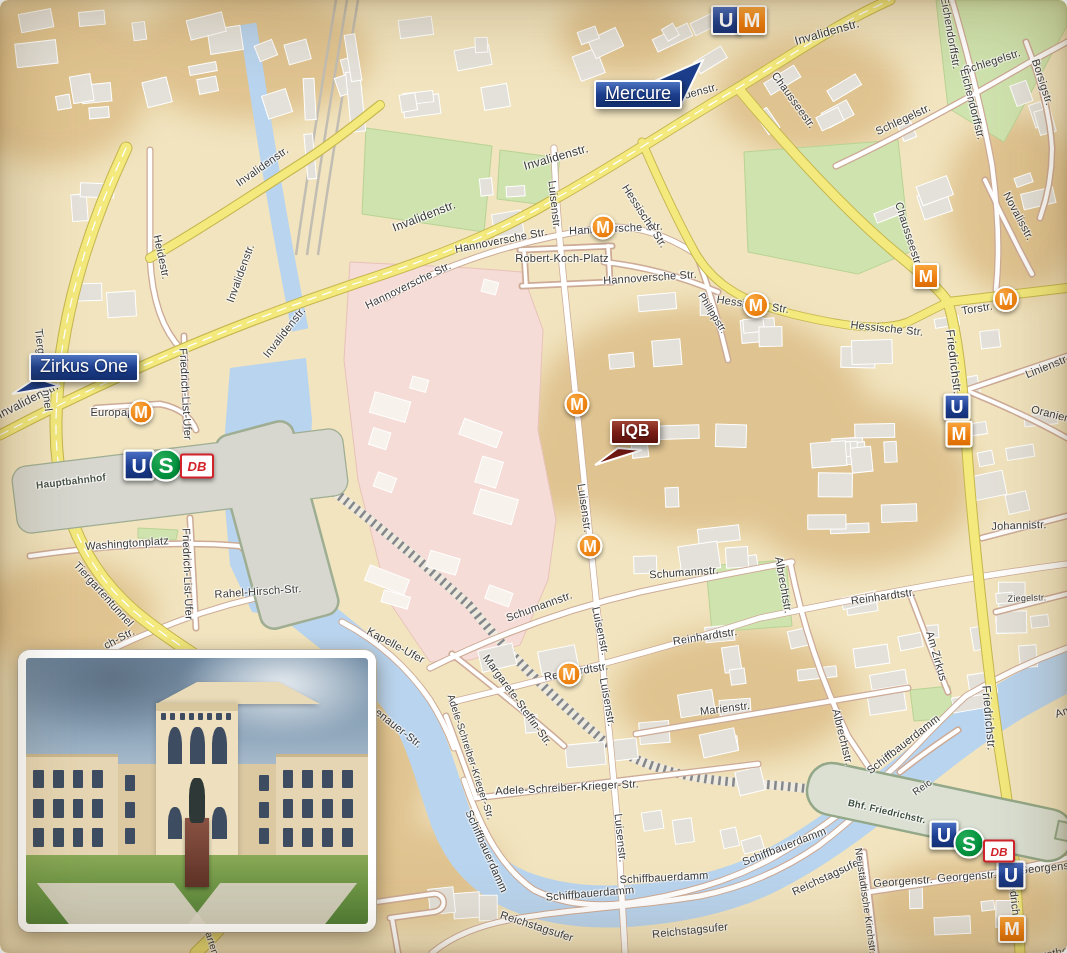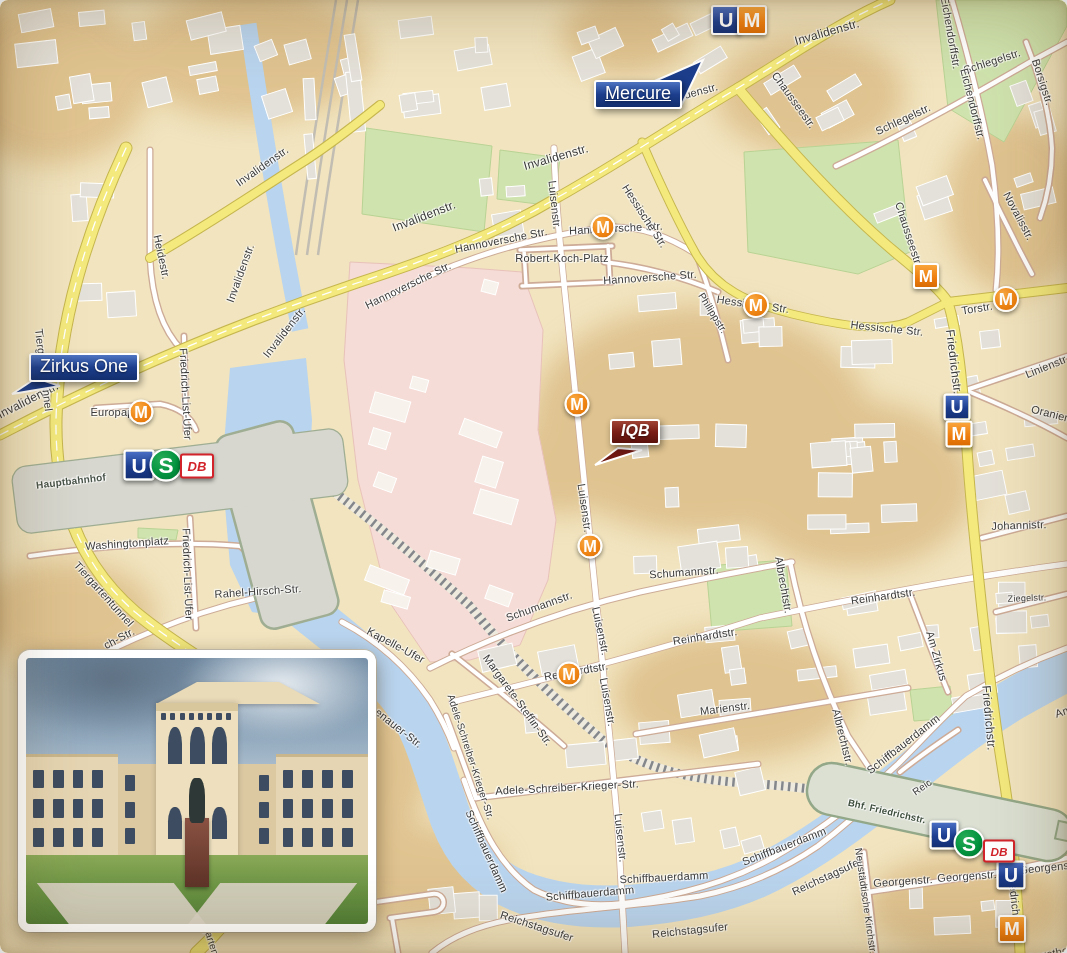--- a/index.html
+++ b/index.html
@@ -15,21 +15,21 @@
   .t-u{background:linear-gradient(180deg,#4a6fc4 0%,#1c3d8f 55%,#132f74 100%);border:2px solid #fff;border-radius:3px;}
   .t-msq{background:linear-gradient(180deg,#f9a53b 0%,#ee7d0e 60%,#d96c05 100%);border:2px solid #fff;border-radius:3px;}
   .t-mci{background:radial-gradient(circle at 35% 30%,#f9ab45 0%,#ef8514 55%,#dd6f05 100%);border:2px solid #fff;border-radius:50%;}
   .t-s{background:radial-gradient(circle at 35% 30%,#27ab57 0%,#00913d 60%,#00722f 100%);border:2px solid #fff;border-radius:50%;}
   .t-db{background:#fff;border:2px solid #d2232a;border-radius:3px;color:#d2232a;font-style:italic;}
   #pointers{position:absolute;inset:0;z-index:39;pointer-events:none;}
   .flag{position:absolute;z-index:40;color:#fff;border:2px solid #fff;border-radius:3px;
         padding:1px 9px 3px 9px;box-shadow:2px 3px 7px rgba(0,0,0,.45);cursor:pointer;
         text-shadow:0 1px 2px rgba(0,0,0,.5);}
   .flag-blue{background:linear-gradient(180deg,#4e74c2 0%,#1c3e8c 50%,#122e6e 100%);}
-  .flag-maroon{background:linear-gradient(180deg,#a04436 0%,#7a1d16 50%,#5a110c 100%);font-style:italic;}
+  .flag-maroon{background:linear-gradient(180deg,#a04436 0%,#7a1d16 50%,#5a110c 100%);}
   #mercure-flag{left:594px;top:80px;font-size:18px;text-decoration:underline;}
   #motelone-flag{left:29px;top:353px;font-size:18px;}
   #iqb-flag{left:610px;top:419px;font-size:16px;font-weight:bold;}
   
   #photo{position:absolute;left:18px;top:650px;width:342px;height:266px;z-index:50;
          border:8px solid #fff;border-radius:12px;overflow:hidden;
          box-shadow:0 6px 20px rgba(60,40,10,.5),0 0 0 1px #cfcabc;}
   .sky{position:absolute;inset:0;background:linear-gradient(180deg,#6f8aa3 0%,#93aabe 30%,#c3d2dd 55%,#e3eaf0 75%);}
   .cloud{position:absolute;border-radius:50%;filter:blur(6px);}
   .bldg{position:absolute;background:#ead9b6;}

